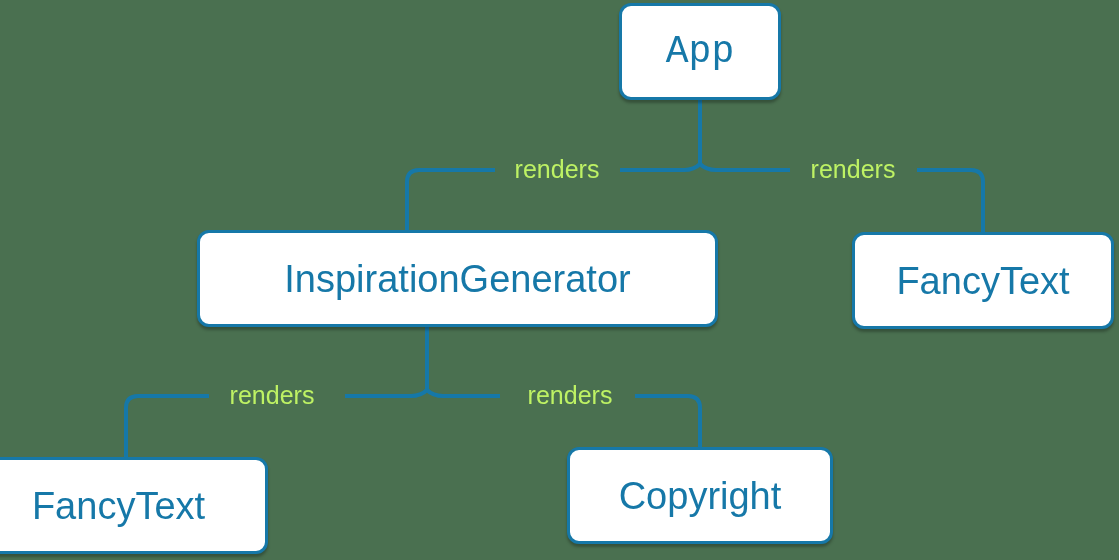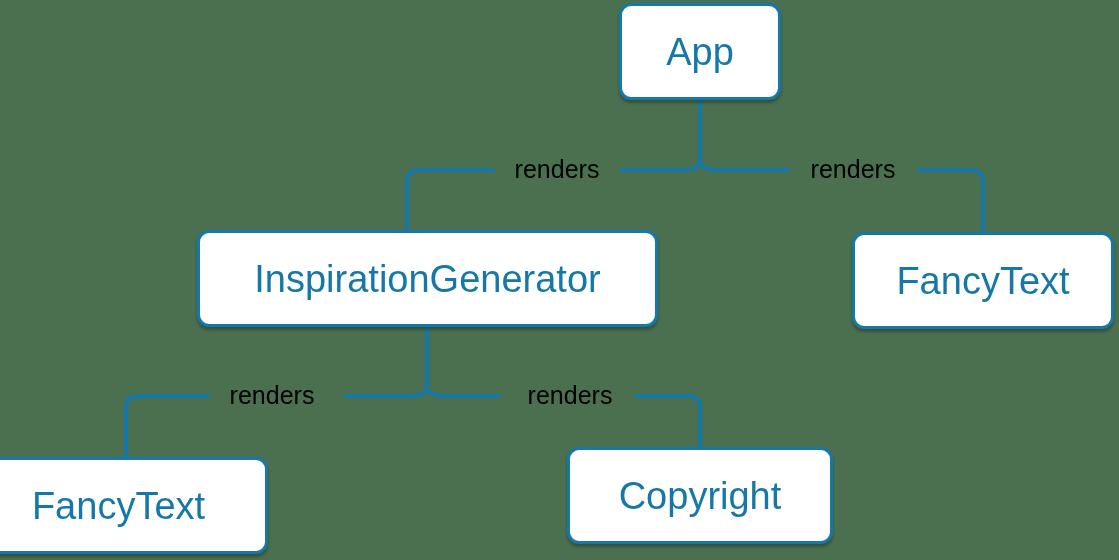--- a/index.html
+++ b/index.html
@@ -38,21 +38,21 @@
     z-index: 2;
   }
   .node-label {
     color: #1678a8;
     font-size: 38px;
     line-height: 1;
     white-space: nowrap;
   }
   .edge-label {
     position: absolute;
-    color: #000000;
+    color: #bef264;
     font-size: 25px;
     line-height: 1;
     white-space: nowrap;
     z-index: 3;
     transform: translate(-50%, -50%);
   }
 </style>
 </head>
 <body>
 
@@ -68,25 +68,25 @@
       <path d="M 700 164 Q 706 170 716 170 L 790 170 M 917 170 L 971 170 Q 983 170 983 182 L 983 232"></path>
 
       <path d="M 427 327 L 427 390"></path>
 
       <path d="M 427 390 Q 421 396 411 396 L 345 396 M 209 396 L 138 396 Q 126 396 126 408 L 126 457"></path>
 
       <path d="M 427 390 Q 433 396 443 396 L 500 396 M 635 396 L 688 396 Q 700 396 700 408 L 700 455"></path>
     </g>
   </svg>
 
-  <div class="node" style="left:619px; top:3px; width:162px; height:97px;">
+  <div class="node" style="left:619px; top:3px; width:162px; height:97px;font-family:Liberation Mono, monospace;">
     <span class="node-label">App</span>
   </div>
 
-  <div class="node" style="left:197px; top:230px; width:461px; height:97px;">
+  <div class="node" style="left:197px; top:230px; width:521px; height:97px;">
     <span class="node-label">InspirationGenerator</span>
   </div>
 
   <div class="node" style="left:852px; top:232px; width:262px; height:97px;">
     <span class="node-label">FancyText</span>
   </div>
 
   <div class="node" style="left:-31px; top:457px; width:299px; height:97px;">
     <span class="node-label">FancyText</span>
   </div>

